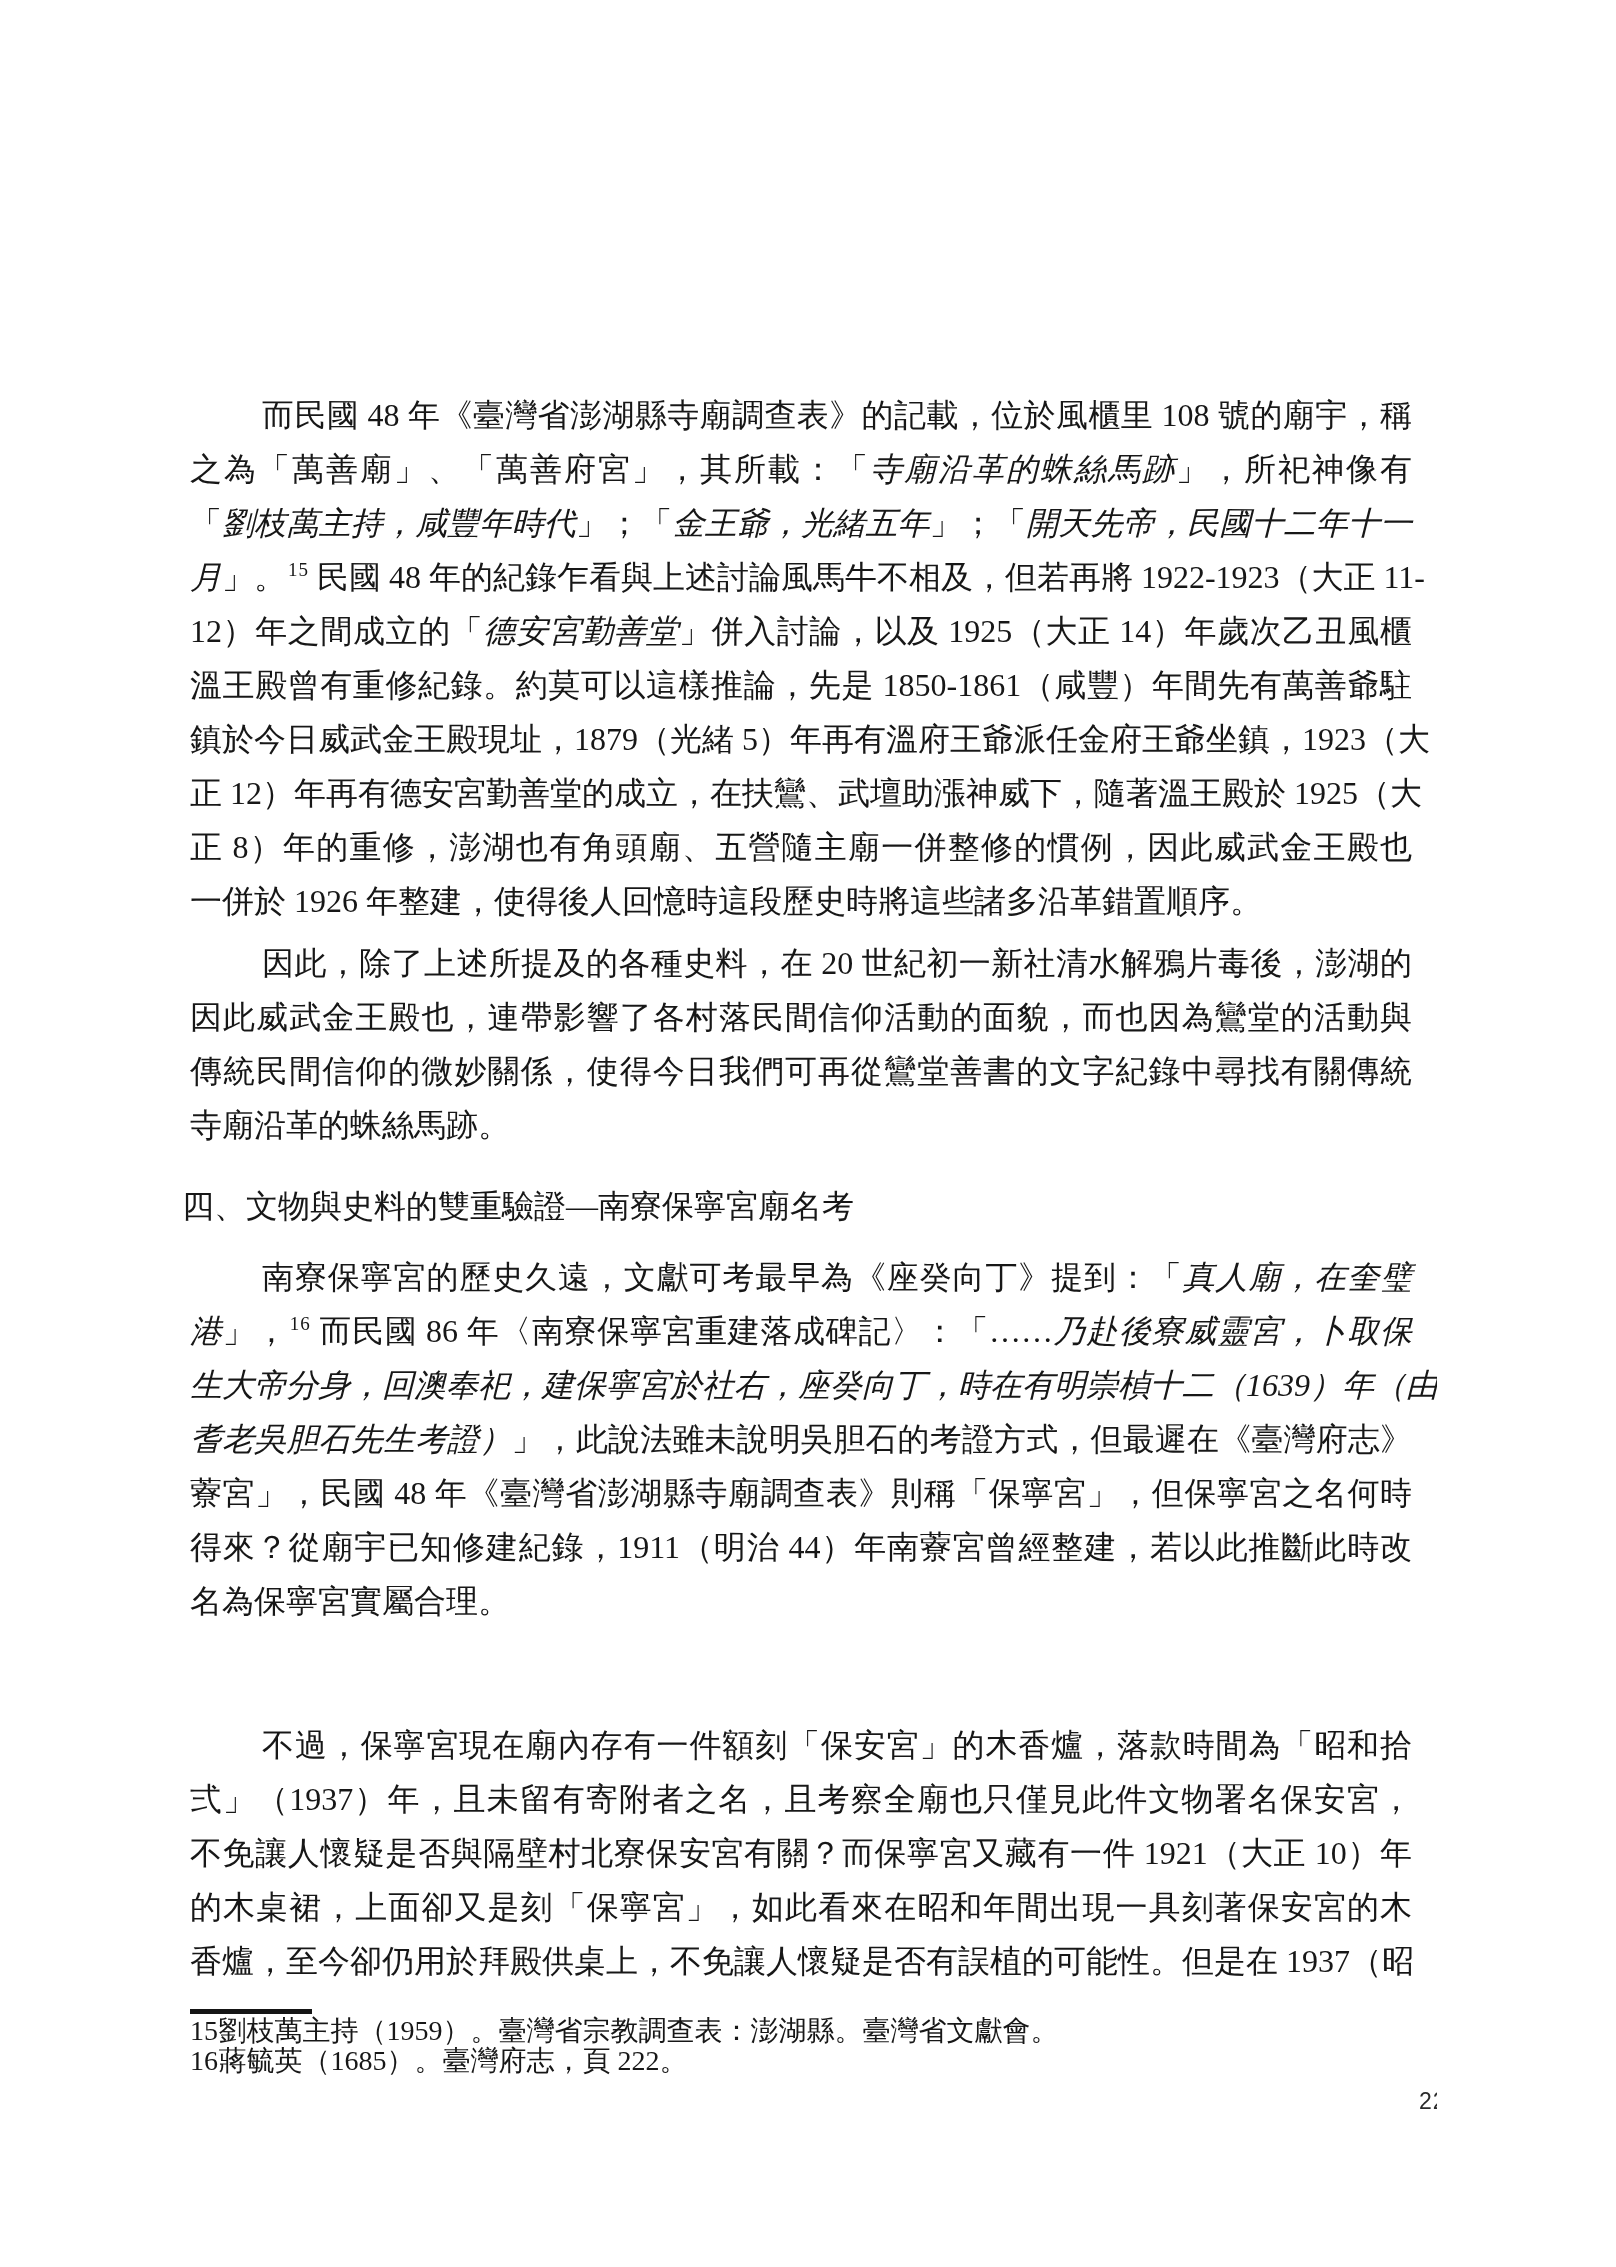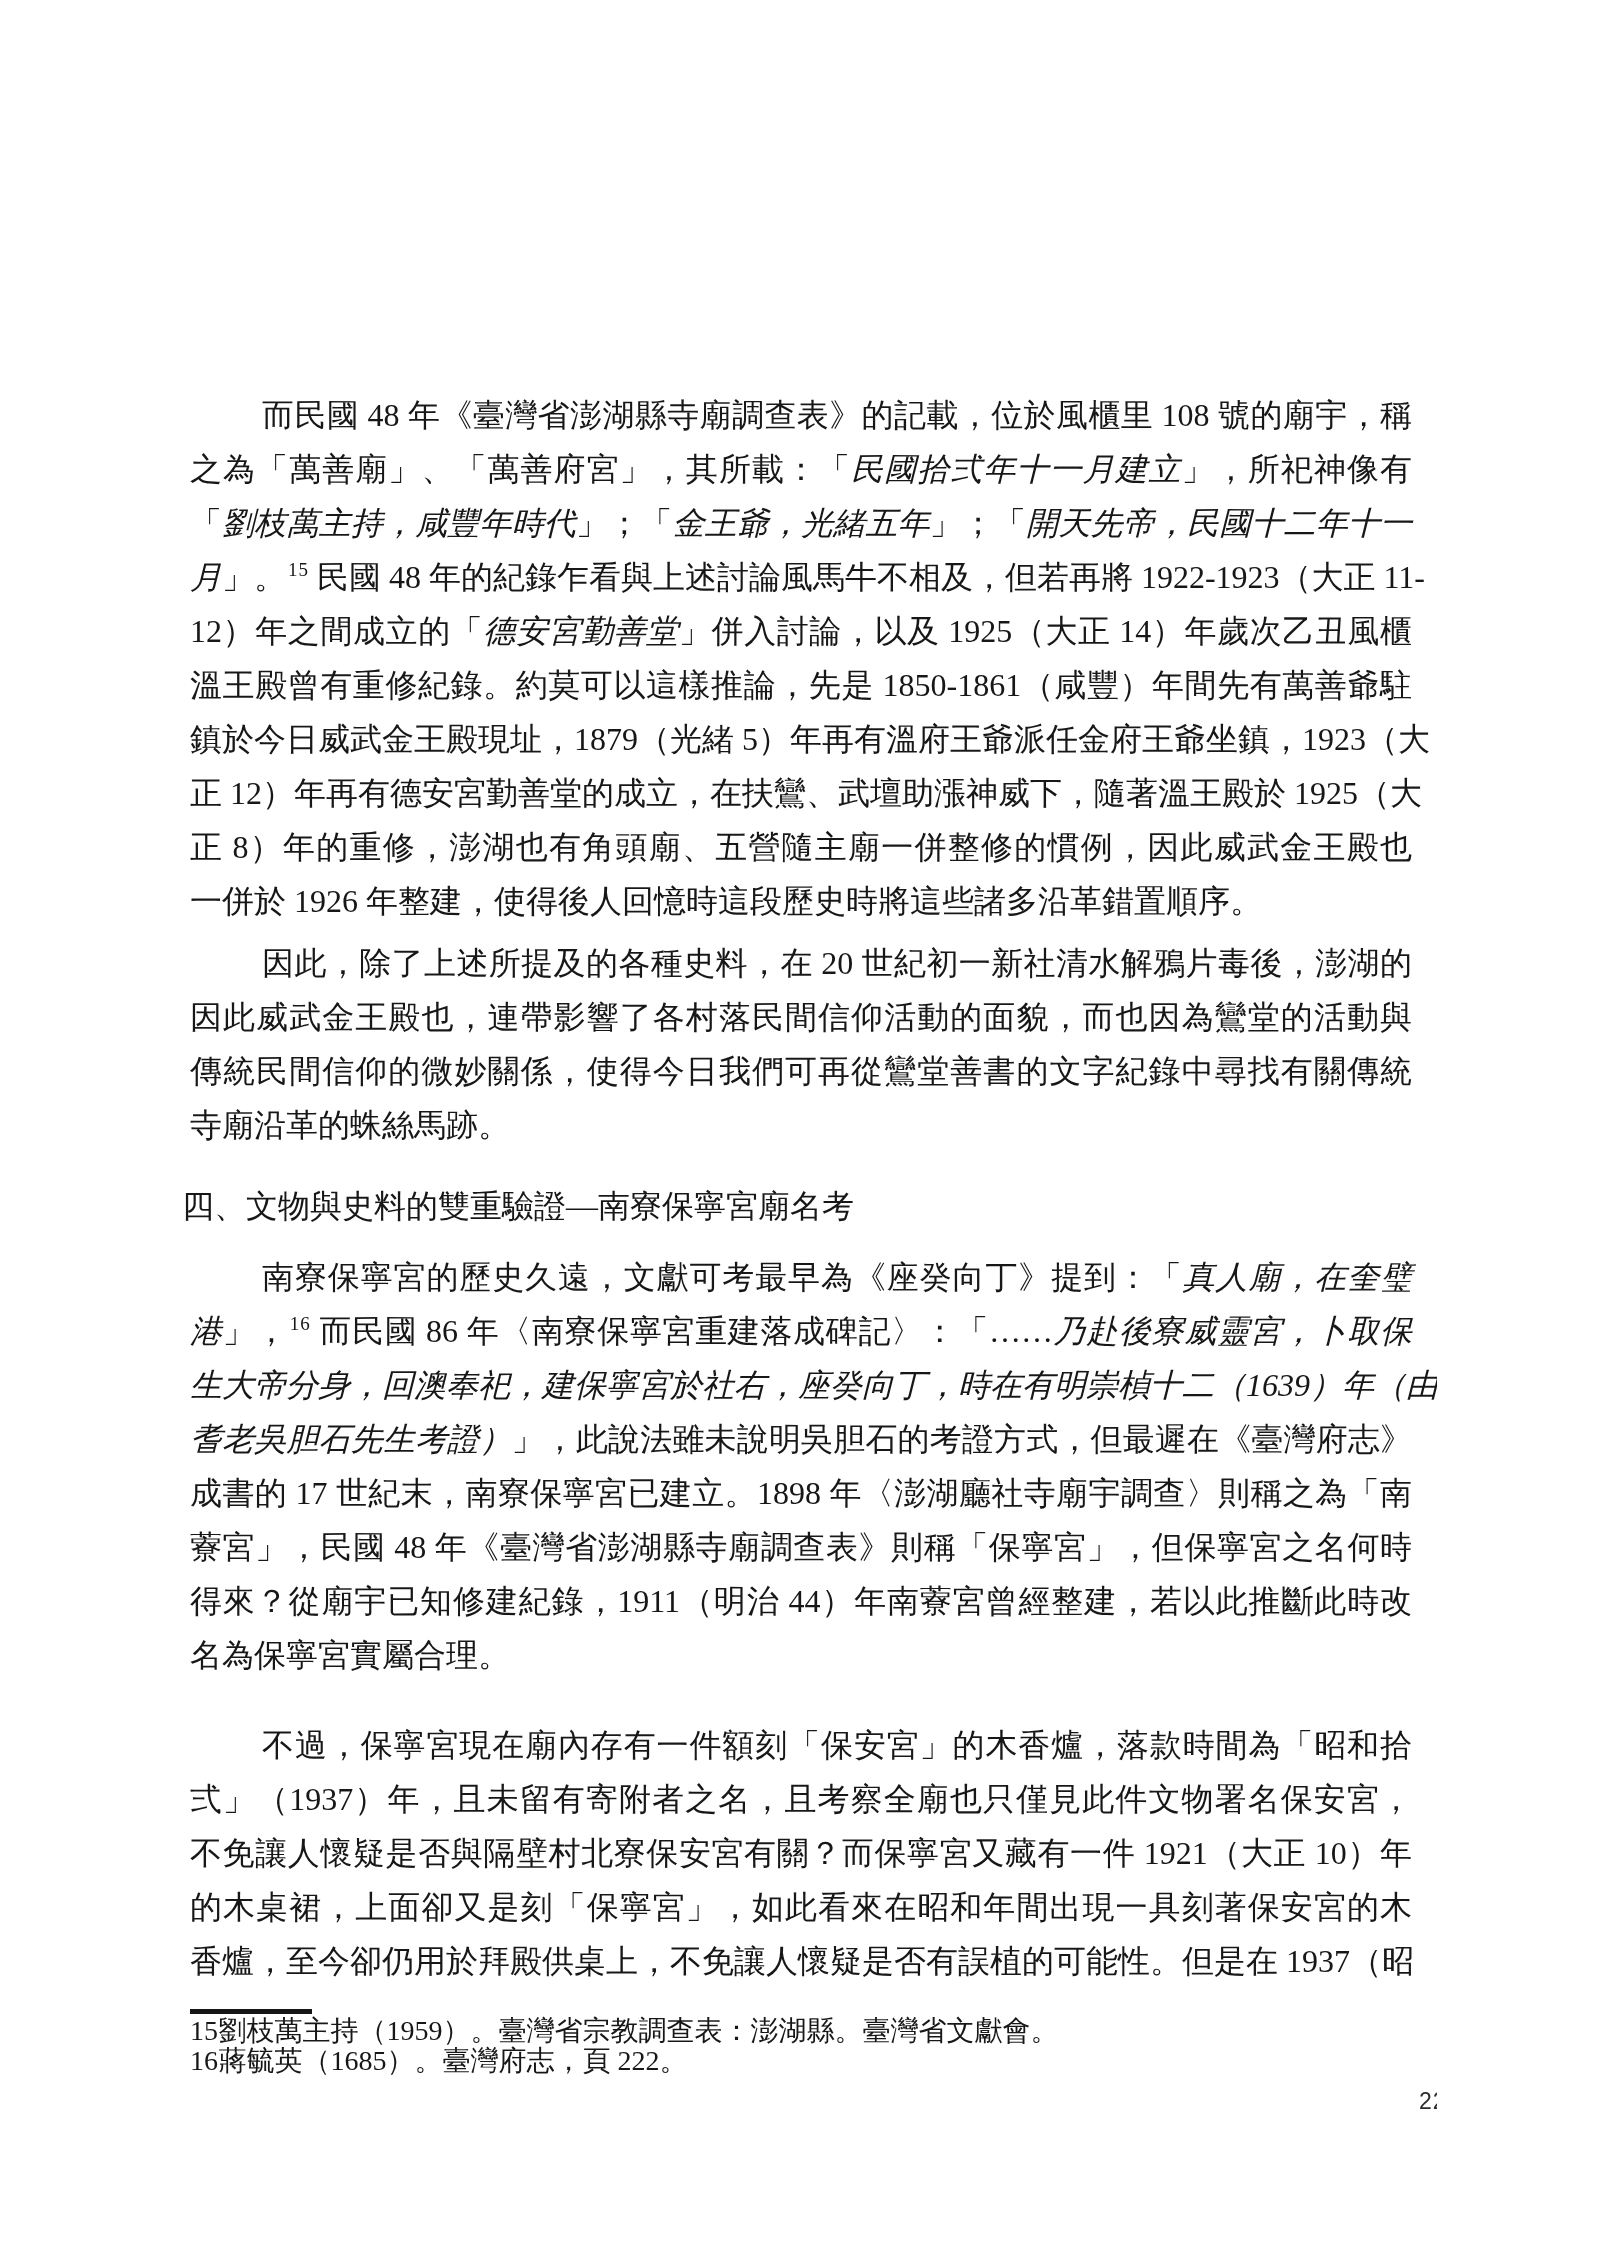--- a/index.html
+++ b/index.html
@@ -67,21 +67,21 @@
     letter-spacing:1px;
   }
 </style>
 </head>
 <body>
 
 <div class="page">
 
   <div class="para" style="top:388px">
     <div class="line ind"><span>而民國 48 年《臺灣省澎湖縣寺廟調查表》的記載，位於風櫃里 108 號的廟宇，稱</span></div>
-    <div class="line"><span>之為「萬善廟」、「萬善府宮」，其所載：「</span><span class="k">民國拾弍年十一月建立</span><span>」，所祀神像有</span></div>
+    <div class="line"><span>之為「萬善廟」、「萬善府宮」，其所載：「</span><span class="k">寺廟沿革的蛛絲馬跡</span><span>」，所祀神像有</span></div>
     <div class="line"><span>「</span><span class="k">劉枝萬主持，咸豐年時代</span><span>」；「</span><span class="k">金王爺，光緒五年</span><span>」；「</span><span class="k">開天先帝，民國十二年十一</span></div>
     <div class="line"><span class="k">月</span><span>」。</span><span class="s">15</span><span> 民國 48 年的紀錄乍看與上述討論風馬牛不相及，但若再將 1922-1923（大正 11-</span></div>
     <div class="line"><span>12）年之間成立的「</span><span class="k">德安宮勤善堂</span><span>」併入討論，以及 1925（大正 14）年歲次乙丑風櫃</span></div>
     <div class="line"><span>溫王殿曾有重修紀錄。約莫可以這樣推論，先是 1850-1861（咸豐）年間先有萬善爺駐</span></div>
     <div class="line"><span>鎮於今日威武金王殿現址，1879（光緒 5）年再有溫府王爺派任金府王爺坐鎮，1923（大</span></div>
     <div class="line"><span>正 12）年再有德安宮勤善堂的成立，在扶鸞、武壇助漲神威下，隨著溫王殿於 1925（大</span></div>
     <div class="line"><span>正 8）年的重修，澎湖也有角頭廟、五營隨主廟一併整修的慣例，因此威武金王殿也</span></div>
     <div class="line last"><span>一併於 1926 年整建，使得後人回憶時這段歷史時將這些諸多沿革錯置順序。</span></div>
   </div>
 
@@ -92,21 +92,20 @@
     <div class="line last"><span>寺廟沿革的蛛絲馬跡。</span></div>
   </div>
 
   <div class="heading">四、文物與史料的雙重驗證—南寮保寧宮廟名考</div>
 
   <div class="para" style="top:1250px">
     <div class="line ind"><span>南寮保寧宮的歷史久遠，文獻可考最早為《座癸向丁》提到：「</span><span class="k">真人廟，在奎璧</span></div>
     <div class="line"><span class="k">港</span><span>」，</span><span class="s">16</span><span> 而民國 86 年〈南寮保寧宮重建落成碑記〉：「……</span><span class="k">乃赴後寮威靈宮，卜取保</span></div>
     <div class="line"><span class="k">生大帝分身，回澳奉祀，建保寧宮於社右，座癸向丁，時在有明崇楨十二（1639）年（由</span></div>
     <div class="line"><span class="k">耆老吳胆石先生考證）</span><span>」，此說法雖未說明吳胆石的考證方式，但最遲在《臺灣府志》</span></div>
-    <div class="line"><span>成書的 17 世紀末，南寮保寧宮已建立。1898 年〈澎湖廳社寺廟宇調查〉則稱之為「南</span></div>
     <div class="line"><span>藔宮」，民國 48 年《臺灣省澎湖縣寺廟調查表》則稱「保寧宮」，但保寧宮之名何時</span></div>
     <div class="line"><span>得來？從廟宇已知修建紀錄，1911（明治 44）年南藔宮曾經整建，若以此推斷此時改</span></div>
     <div class="line last"><span>名為保寧宮實屬合理。</span></div>
   </div>
 
   <div class="para" style="top:1718px">
     <div class="line ind"><span>不過，保寧宮現在廟內存有一件額刻「保安宮」的木香爐，落款時間為「昭和拾</span></div>
     <div class="line"><span>弍」（1937）年，且未留有寄附者之名，且考察全廟也只僅見此件文物署名保安宮，</span></div>
     <div class="line"><span>不免讓人懷疑是否與隔壁村北寮保安宮有關？而保寧宮又藏有一件 1921（大正 10）年</span></div>
     <div class="line"><span>的木桌裙，上面卻又是刻「保寧宮」，如此看來在昭和年間出現一具刻著保安宮的木</span></div>

